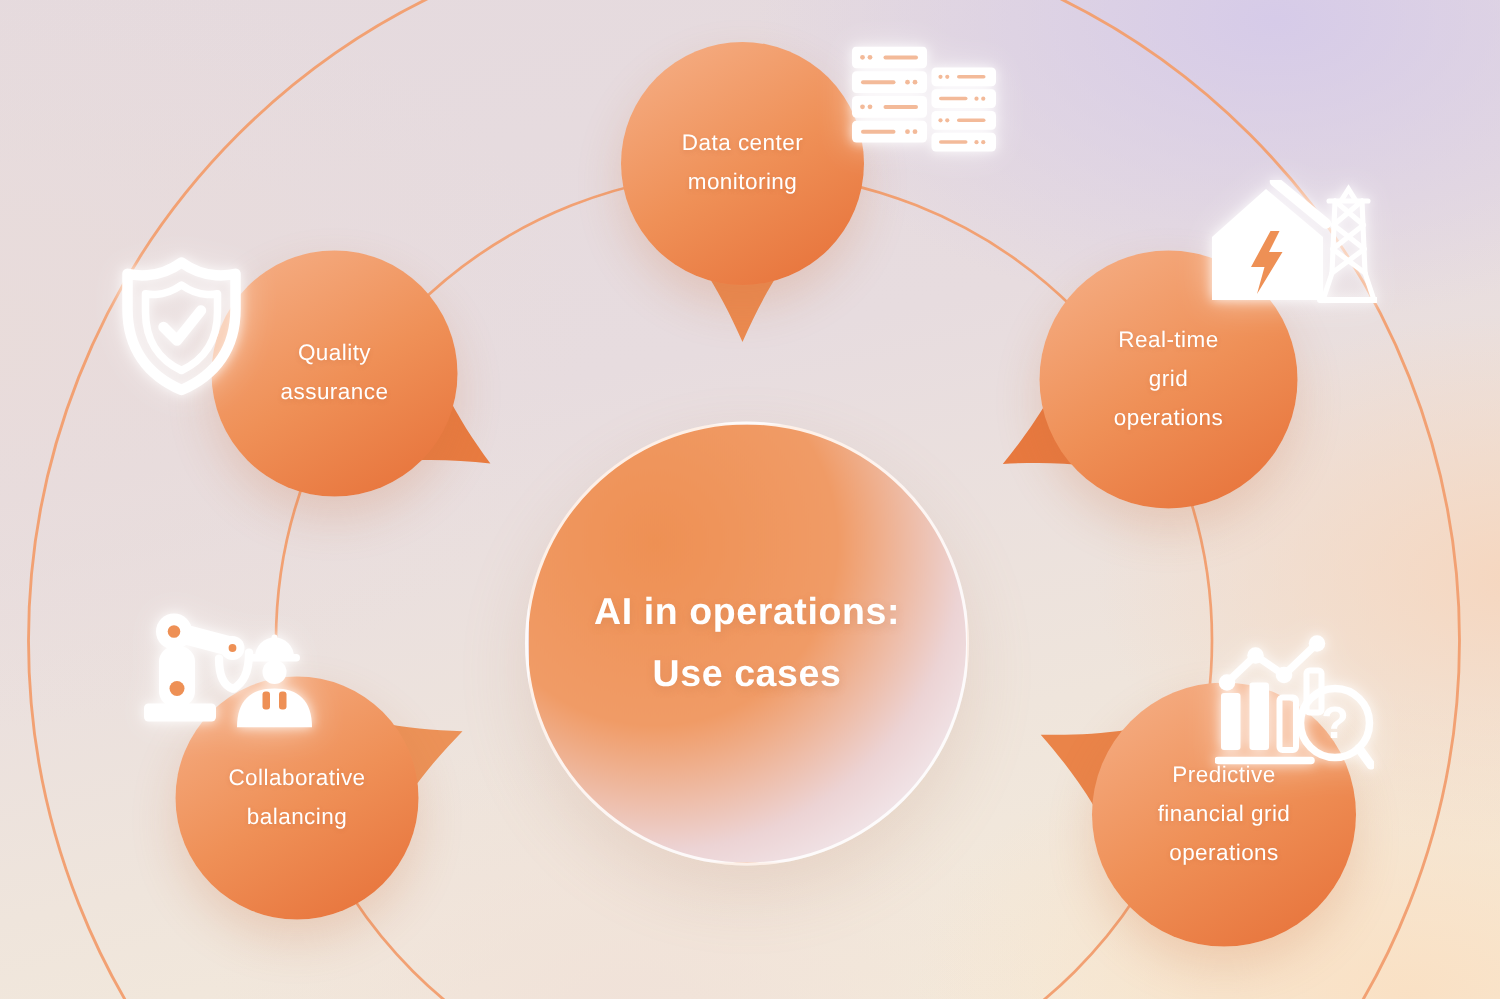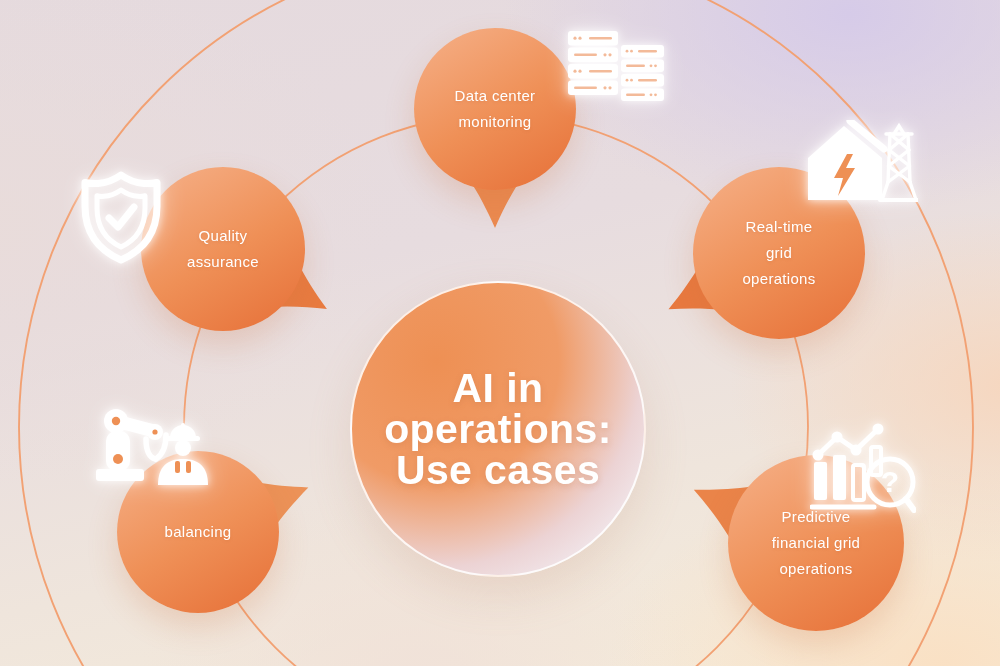--- a/index.html
+++ b/index.html
@@ -30,21 +30,21 @@
     transform-origin:0px 30px;}
   
   .hub{
     position:absolute;left:350px;top:281px;width:292px;height:292px;z-index:4;
     border-radius:50%;
     background:radial-gradient(95% 95% at 29% 27%,#ee9054 0%,#f09b66 44%,#ecd3d4 74%,#f3eef3 94%);
     border:2px solid rgba(255,255,255,.85);
     box-shadow:0 18px 44px rgba(190,140,115,.20);
     display:flex;align-items:center;justify-content:center;text-align:center;
   }
-  .hub-title{color:#fff;font-size:41px;line-height:41px;font-weight:bold;letter-spacing:.4px;
+  .hub-title{color:#fff;font-size:25px;line-height:41px;font-weight:bold;letter-spacing:.4px;
     text-shadow:0 2px 6px rgba(190,110,70,.28);}
   .hub-title span{display:block;}
   
   .icon{position:absolute;z-index:5;
     filter:drop-shadow(0 0 4px rgba(255,255,255,.85)) drop-shadow(0 0 11px rgba(255,255,255,.45));}
 </style>
 </head>
 <body>
 
 <div id="canvas">
@@ -98,20 +98,21 @@
   <div class="bubble" style="left:728px;top:455px;width:176px;height:176px;">
     <div class="bubble-label">
       <span>Predictive</span>
       <span>financial grid</span>
       <span>operations</span>
     </div>
   </div>
 
   <div class="bubble" style="left:117px;top:451px;width:162px;height:162px;">
     <div class="bubble-label">
+      <span>Collaborative</span>
       <span>balancing</span>
     </div>
   </div>
 
   <div class="bubble" style="left:141px;top:167px;width:164px;height:164px;">
     <div class="bubble-label">
       <span>Quality</span>
       <span>assurance</span>
     </div>
   </div>

